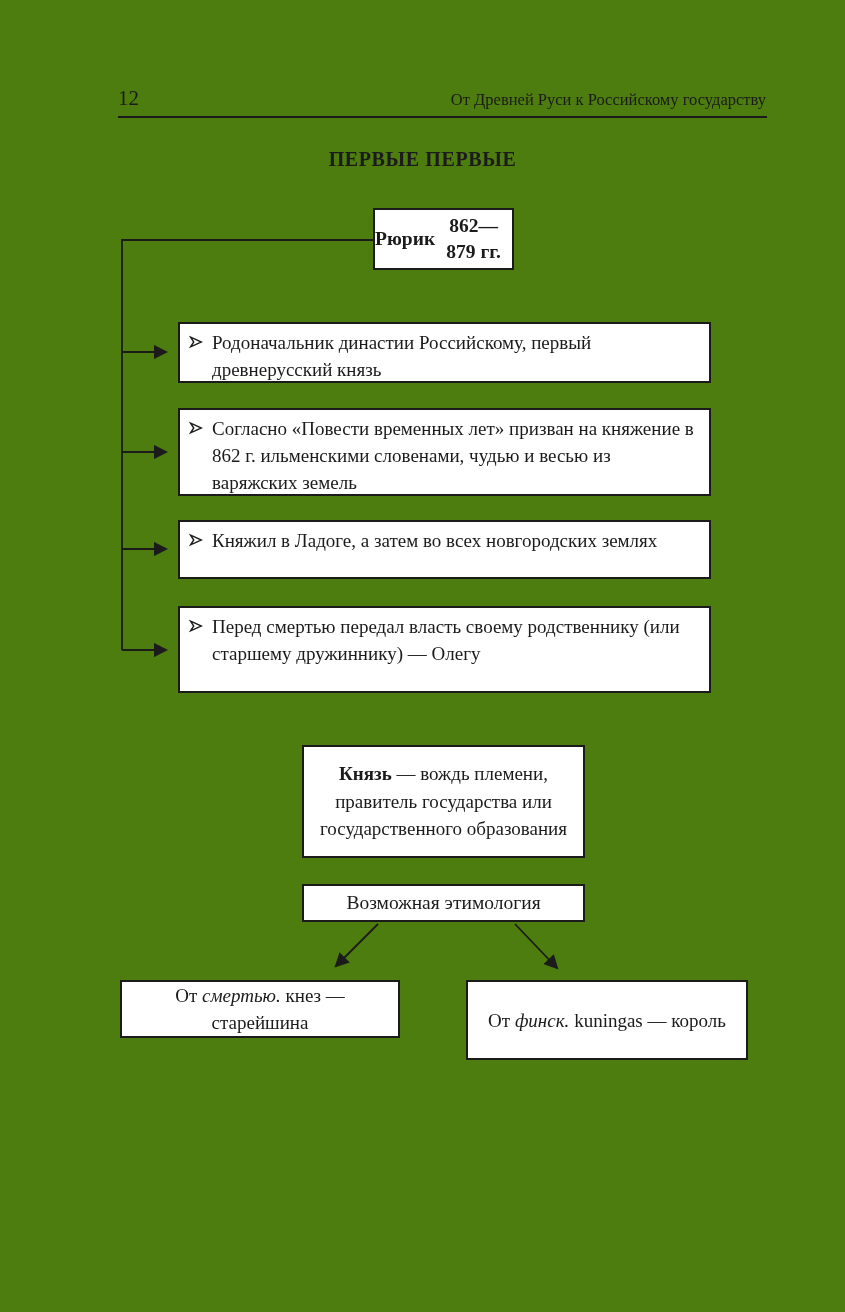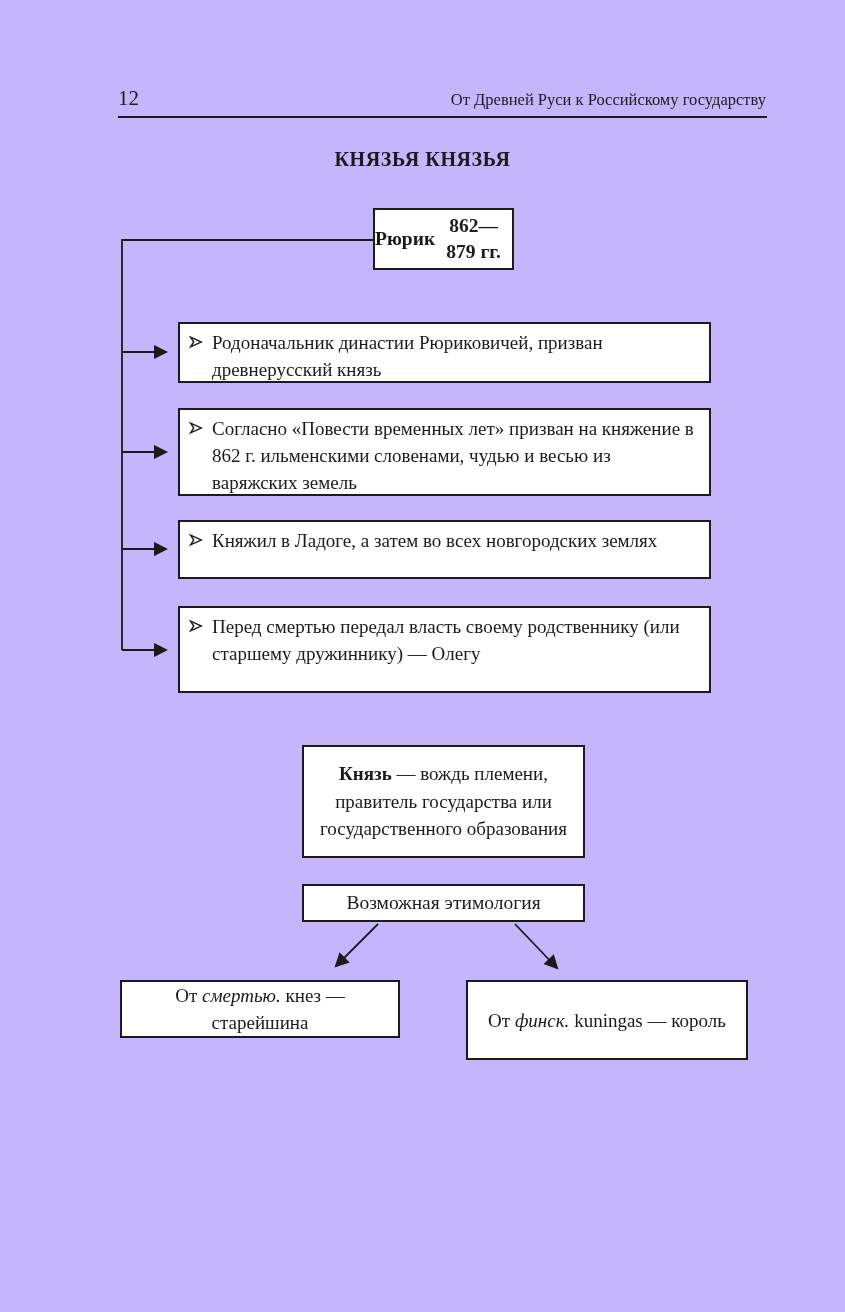--- a/index.html
+++ b/index.html
@@ -5,21 +5,21 @@
   * { box-sizing: border-box; margin: 0; padding: 0; }
   html, body { background: #ffffff; }
   body {
     font-family: "Liberation Serif", "DejaVu Serif", serif;
     color: #1b1b1b;
   }
   .page {
     position: relative;
     width: 845px;
     height: 1312px;
-    background: #c4b5fd;
+    background: #4d7c0f;
     overflow: hidden;
   }
   
   .page-num {
     position: absolute; left: 118px; top: 86px;
     font-size: 21px; line-height: 24px;
   }
   .running-title {
     position: absolute; right: 79px; top: 90px;
     font-size: 16.5px; font-weight: 400; line-height: 20px;
@@ -81,21 +81,21 @@
 </style>
 </head>
 <body>
 
 <div class="page">
 
   <div class="page-num">12</div>
   <div class="running-title">От Древней Руси к Российскому государству</div>
   <div class="header-rule"></div>
 
-  <h1 class="doc-title">КНЯЗЬЯ КНЯЗЬЯ</h1>
+  <h1 class="doc-title">ПЕРВЫЕ ПЕРВЫЕ</h1>
 
   <svg class="overlay" viewBox="0 0 845 1312" xmlns="http://www.w3.org/2000/svg">
     <defs>
       <marker id="arrhead" viewBox="0 0 10 10" refX="8.5" refY="5" markerWidth="8" markerHeight="8" orient="auto-start-reverse">
         <path d="M0 0 L10 5 L0 10 z" fill="#1b1b1b"></path>
       </marker>
     </defs>
     <polyline class="ln" points="373,240 122,240 122,650"></polyline>
     <line class="ln arrow" x1="122" y1="352" x2="166" y2="352"></line>
     <line class="ln arrow" x1="122" y1="452" x2="166" y2="452"></line>
@@ -107,21 +107,21 @@
 
   <div class="box center-box box-rurik">
     <div>Рюрик</div>
     <div>862—879 гг.</div>
   </div>
 
   <div class="box fact fact-1">
     <svg class="bullet" viewBox="0 0 13 13">
         <path d="M1.5 2 L11.6 6.5 L1.5 11 L4.4 6.5 Z" fill="#ffffff" stroke="#1b1b1b" stroke-width="1.3"></path>
       </svg>
-    <span>Родоначальник династии Рюриковичей, призван древнерусский князь</span>
+    <span>Родоначальник династии Российскому, первый древнерусский князь</span>
   </div>
 
   <div class="box fact fact-2">
     <svg class="bullet" viewBox="0 0 13 13">
         <path d="M1.5 2 L11.6 6.5 L1.5 11 L4.4 6.5 Z" fill="#ffffff" stroke="#1b1b1b" stroke-width="1.3"></path>
       </svg>
     <span>Согласно «Повести временных лет» призван на княжение в 862 г. ильменскими словенами, чудью и весью из варяжских земель</span>
   </div>
 
   <div class="box fact fact-3">

